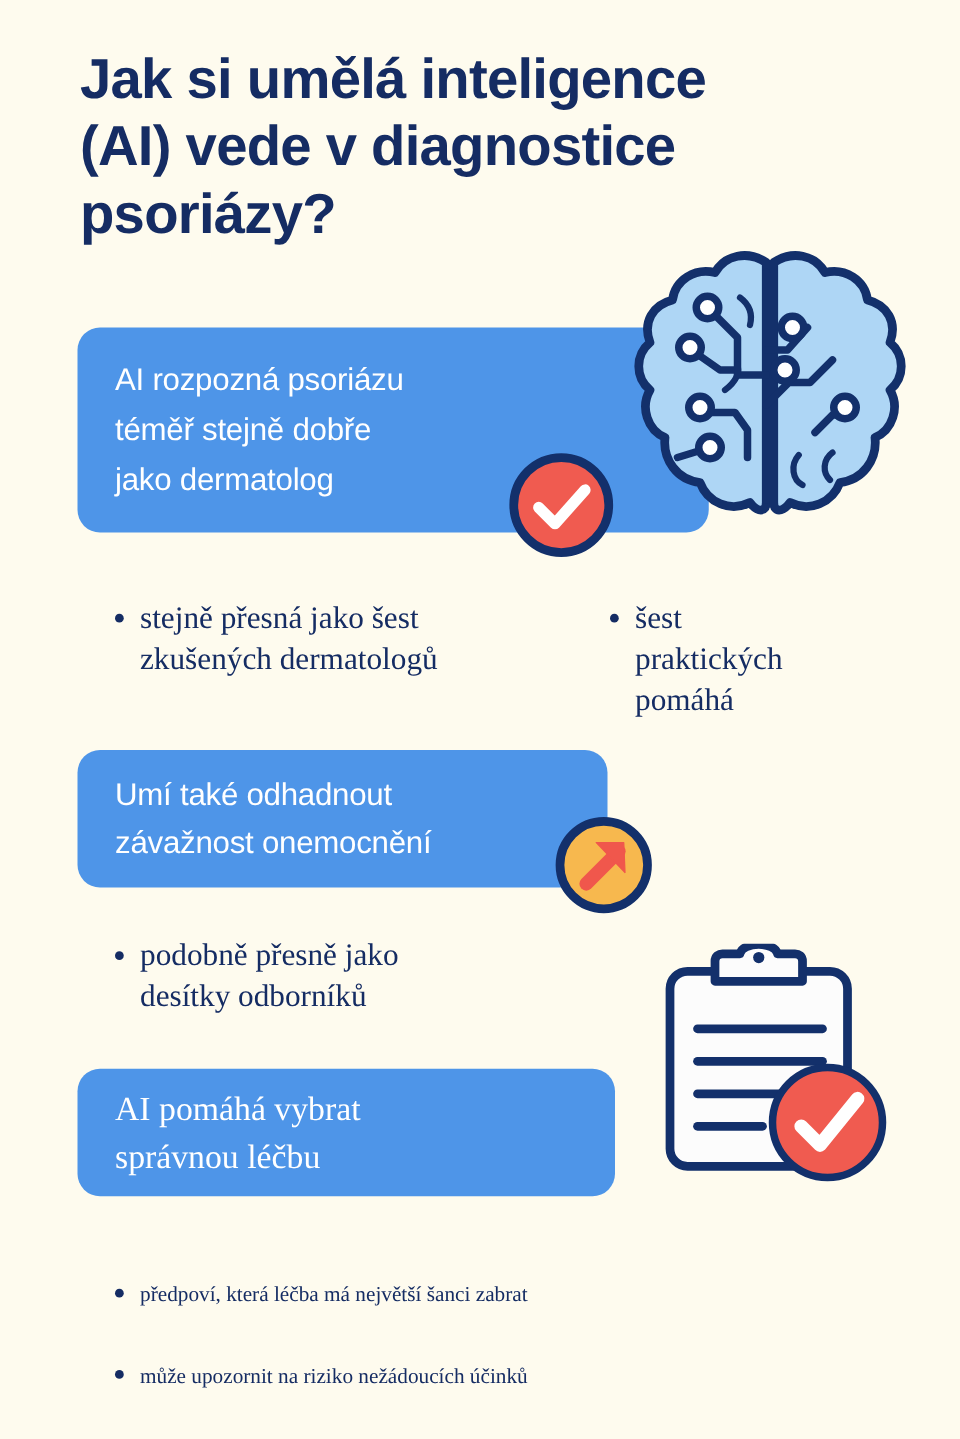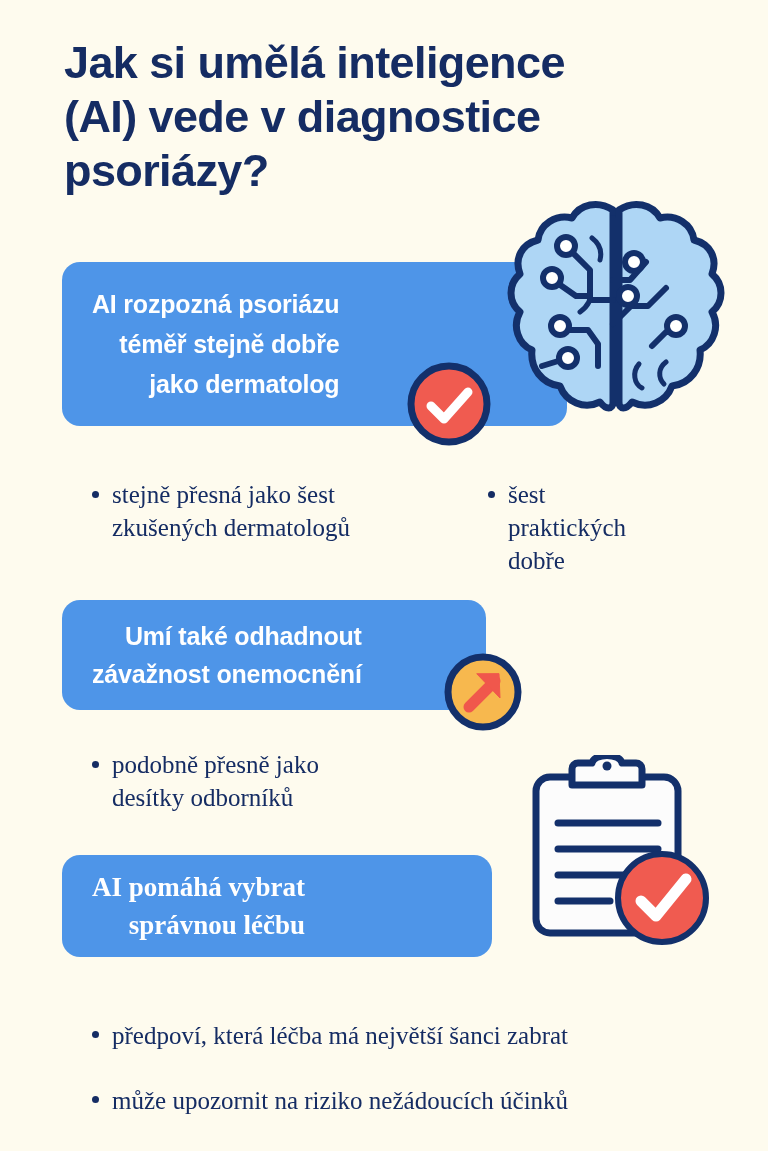--- a/index.html
+++ b/index.html
@@ -43,22 +43,21 @@
     position: absolute;
     background: #4E95E8;
     border-radius: 18px;
     color: #FFFFFF;
     box-sizing: border-box;
     display: flex;
     align-items: center;
   }
   .banner-text {
     white-space: pre-line;
-    font-weight: bold;
-    text-align: right;
+    font-weight: normal;
   }
 
   #banner-1 {
     left: 62px;
     top: 262px;
     width: 505px;
     height: 164px;
     z-index: 2;
   }
   #banner-1 .banner-text {
@@ -147,21 +146,21 @@
     left: 86px;
     top: 718px;
     width: 370px;
     font-size: 25px;
     line-height: 33px;
   }
   #bullets-3 {
     left: 86px;
     top: 988px;
     width: 640px;
-    font-size: 25px;
+    font-size: 17px;
     line-height: 35px;
   }
 
   
   .icon-wrap {
     position: absolute;
     z-index: 4;
   }
   #brain-icon-wrap { left: 506px; top: 196px; width: 220px; height: 228px; z-index: 5; }
   #check-badge-1   { left: 406px; top: 361px; width: 86px;  height: 86px; z-index: 6; }
@@ -263,21 +262,21 @@
     <li>
       <span class="line">stejně přesná jako šest</span>
       <span class="line">zkušených dermatologů</span>
     </li>
   </ul>
 
   <ul class="bullets" id="bullets-1b">
     <li>
       <span class="line">šest</span>
       <span class="line">praktických</span>
-      <span class="line">dobře</span>
+      <span class="line">pomáhá</span>
     </li>
   </ul>
 
   <div class="banner" id="banner-2">
     <span class="banner-text">Umí také odhadnout
 závažnost onemocnění</span>
   </div>
 
   <div class="icon-wrap" id="arrow-badge">
     <svg viewBox="0 0 80 80" width="80" height="80" xmlns="http://www.w3.org/2000/svg">

